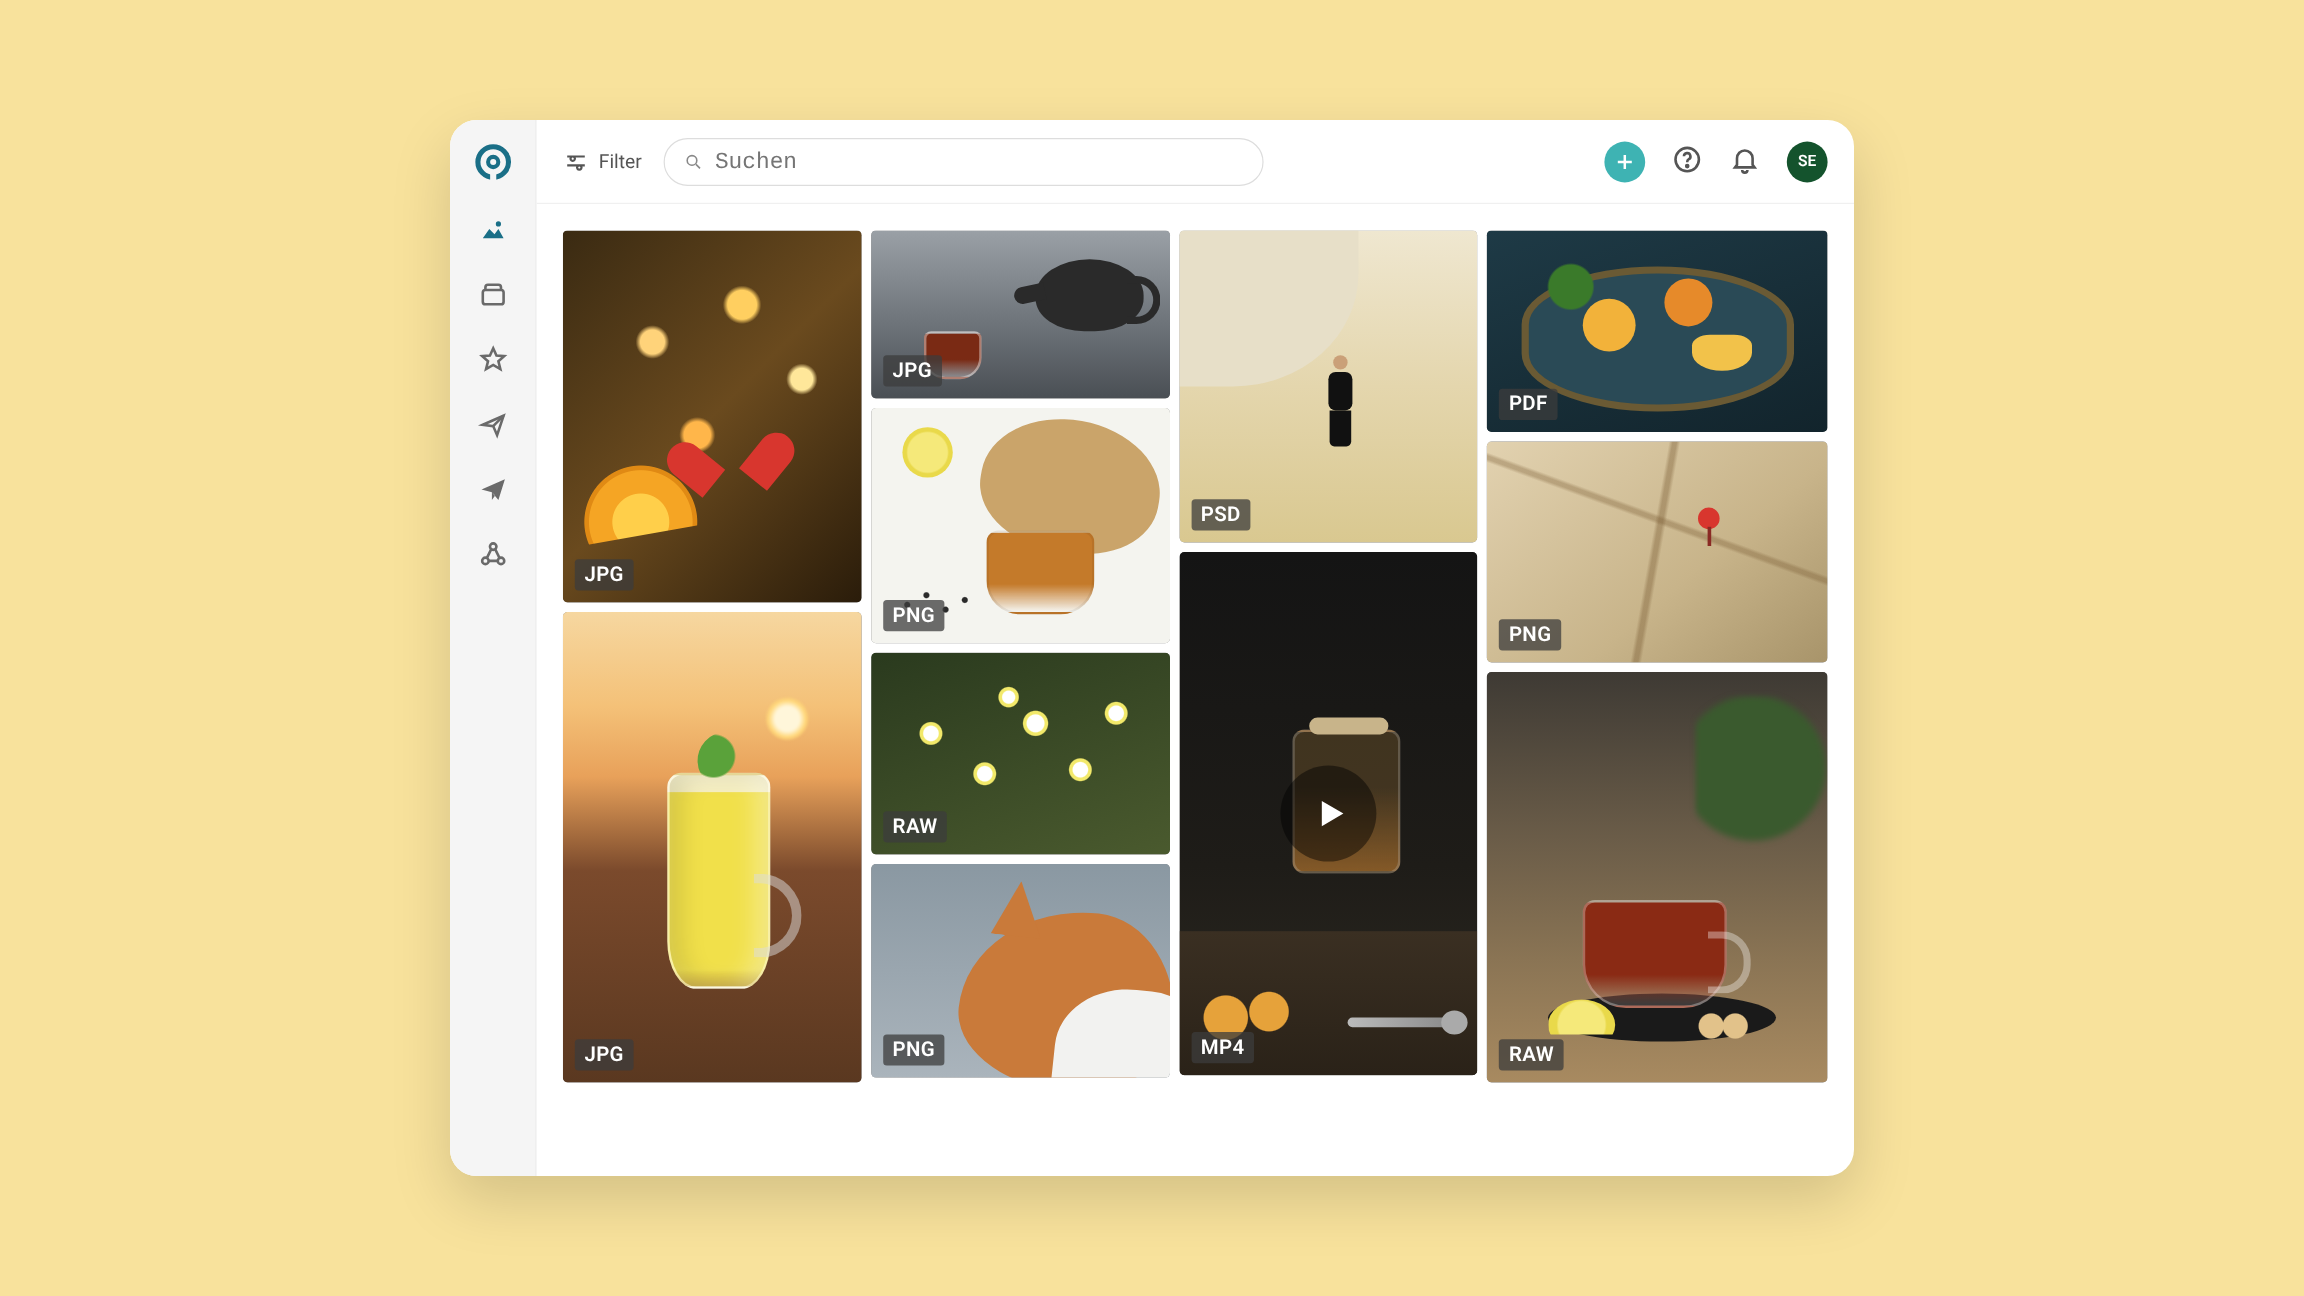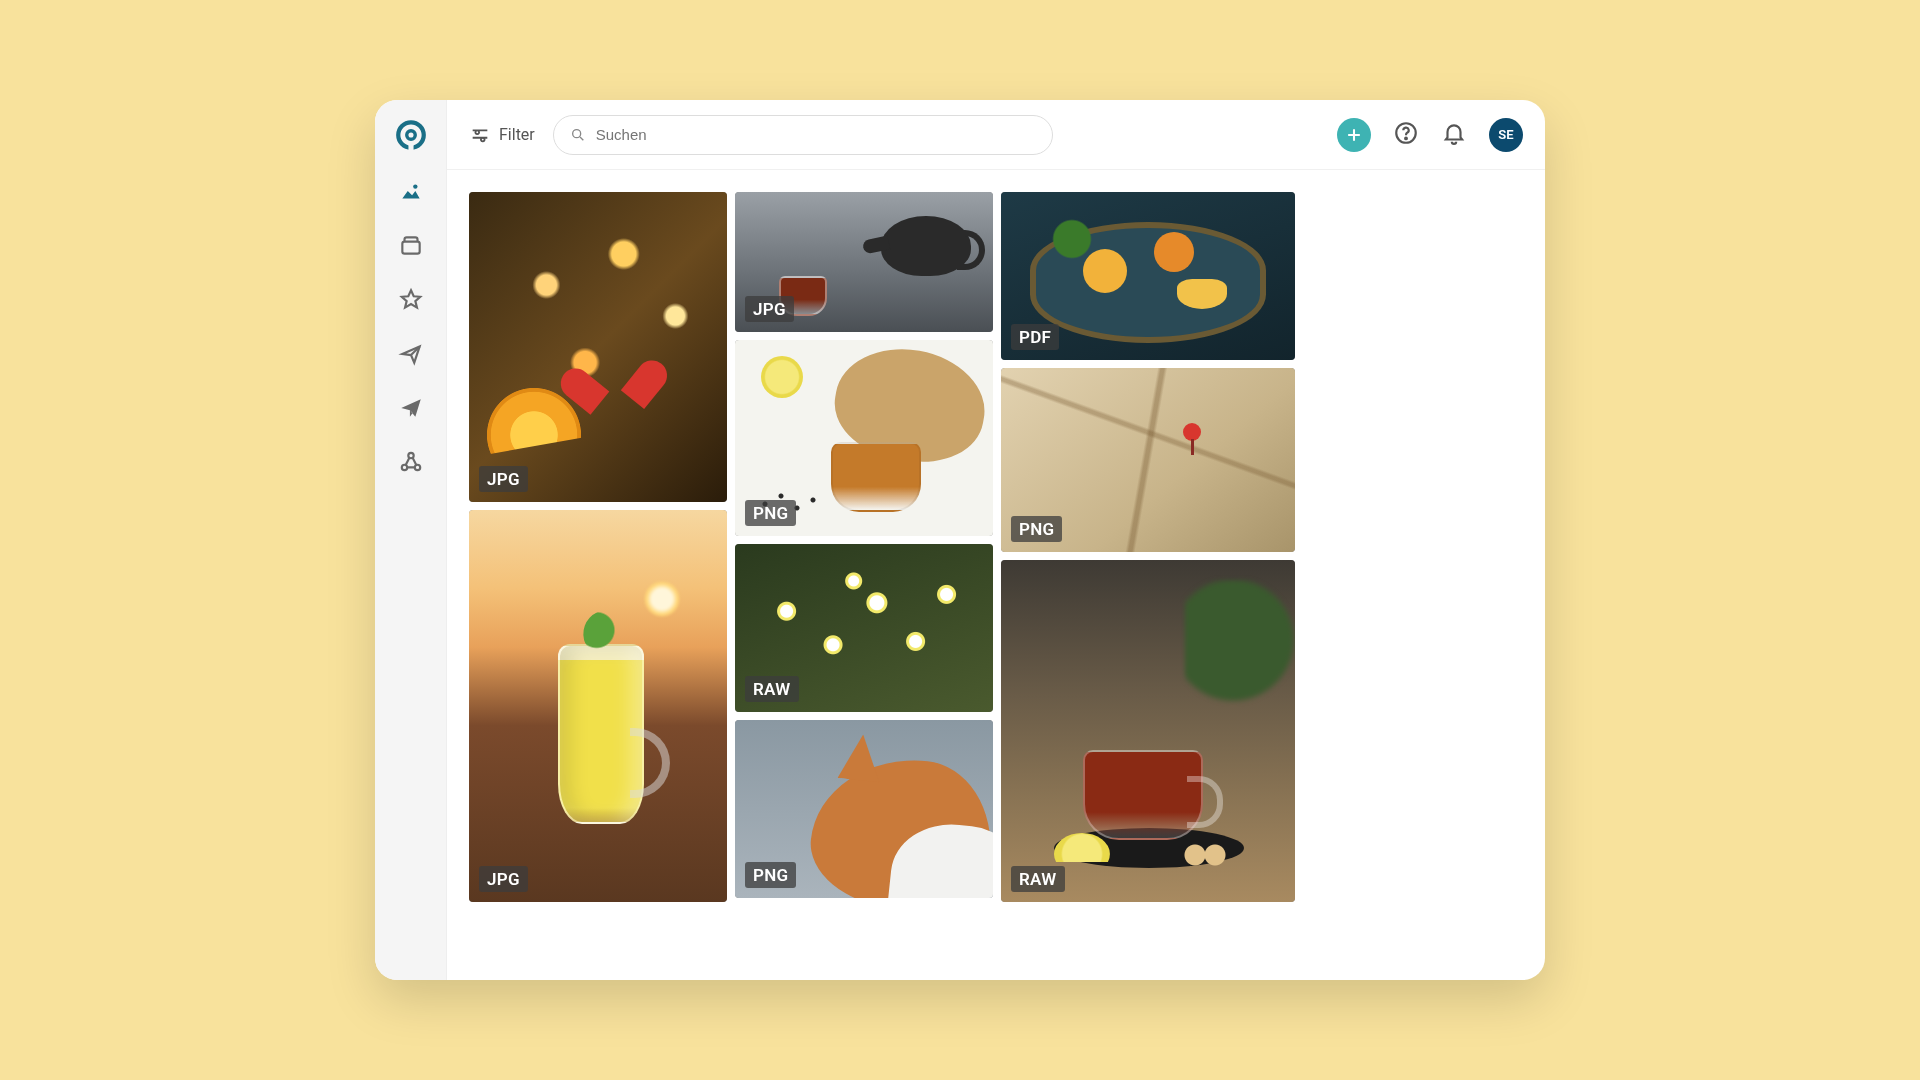--- a/index.html
+++ b/index.html
@@ -70,36 +70,37 @@
     flex: 0 0 500px;
     height: 40px;
     border: 1px solid #ddd;
     border-radius: 20px;
     display: flex; align-items: center;
     padding: 0 16px;
     gap: 10px;
     color: #888;
   }
   .search input {
-    border: none; outline: none; font-size: 15px; flex: 1;
+    border: none; outline: none; font-size: 19px; flex: 1;
     background: transparent;
+    font-family: Liberation Mono, monospace;
   }
   .top-spacer { flex: 1; }
   .top-actions { display: flex; align-items: center; gap: 22px; }
   .circle-btn {
     width: 34px; height: 34px; border-radius: 50%;
     display: flex; align-items: center; justify-content: center;
     cursor: pointer;
   }
   .add-btn { background: #3eb3b3; color: #fff; }
   .icon-btn { color: #555; }
   .icon-btn svg { width: 26px; height: 26px; }
   .avatar {
     width: 34px; height: 34px; border-radius: 50%;
-    background: #0c4a6e; color: #fff;
+    background: #14532d; color: #fff;
     display: flex; align-items: center; justify-content: center;
     font-size: 13px; font-weight: 600;
   }
 
   .content {
     flex: 1;
     padding: 22px 22px 0 22px;
     overflow: hidden;
     display: flex;
     flex-direction: column;
@@ -467,20 +468,45 @@
           </div>
           <div class="tile t6">
             <div class="scene"></div>
               <div class="fox-head">
                 <div class="fox-nose"></div>
               </div>
             <span class="badge">PNG</span>
           </div>
         </div>
 
+        <div class="col col-3">
+          <div class="tile t7">
+            <div class="scene"></div>
+              <div class="dune"></div>
+            <div class="person">
+                <div class="head"></div>
+                <div class="body"></div>
+                <div class="legs"></div>
+              </div>
+            <span class="badge">PSD</span>
+          </div>
+          <div class="tile t8">
+            <div class="scene"></div>
+              <div class="table1"></div>
+              <div class="jar"></div>
+              <div class="oranges"></div>
+              <div class="spoon"></div>
+            <div class="play-overlay">
+              <svg viewBox="0 0 24 24">
+                  <path d="M7 5 L19 12 L7 19 Z"></path>
+                </svg>
+            </div>
+            <span class="badge">MP4</span>
+          </div>
+        </div>
 
         <div class="col col-4">
           <div class="tile t9">
             <div class="scene"></div>
               <div class="tray"></div>
               <div class="herb"></div>
             <div class="fruit f1"></div>
               <div class="fruit f2"></div>
               <div class="fruit f3"></div>
             <span class="badge">PDF</span>

